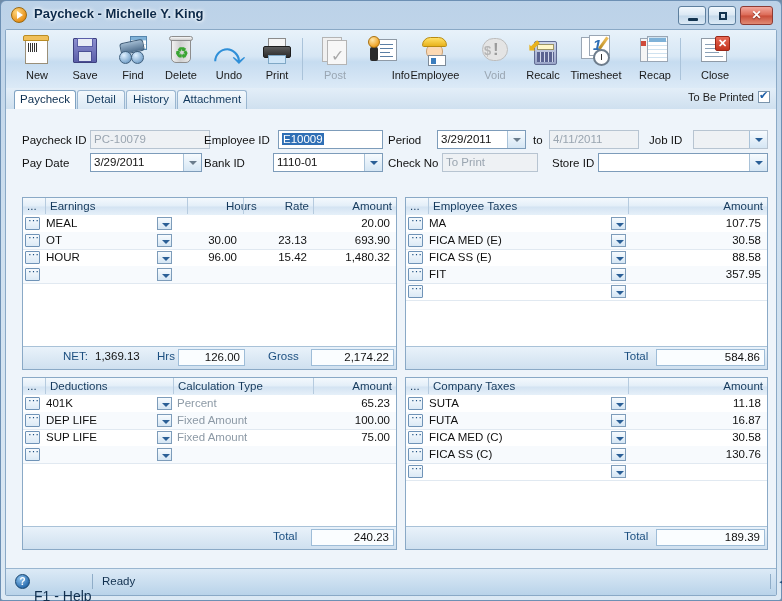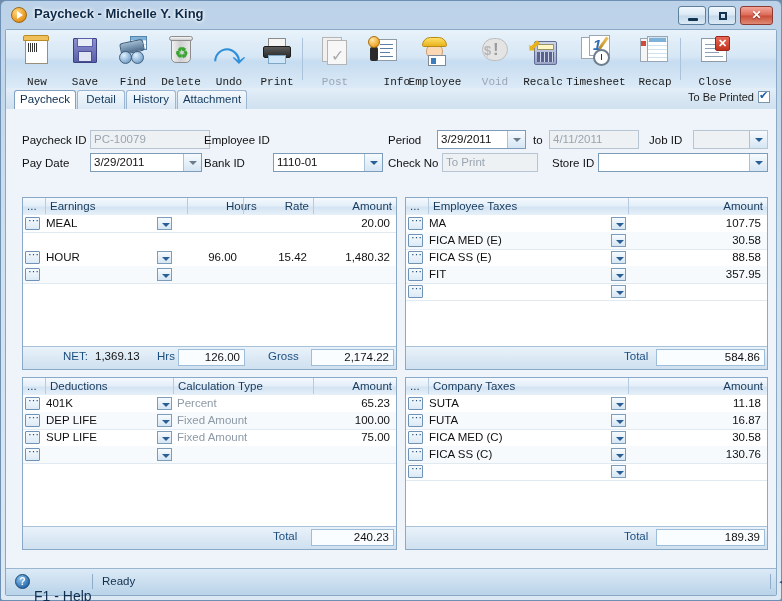--- a/index.html
+++ b/index.html
@@ -62,21 +62,21 @@
   
   #toolbar{
     position:absolute;left:0;top:0;right:0;height:58px;
     background:linear-gradient(to bottom,#e8f2fa 0%,#d7e7f5 45%,#c6dcf0 55%,#dceaf7 100%);
     border-bottom:1px solid #a9c4dc;
   }
   .tb{
     position:absolute;top:2px;width:54px;height:54px;text-align:center;cursor:default;
   }
   .tb .ic{position:relative;width:32px;height:32px;margin:3px auto 0;}
-  .tb .lb{font-size:11px;color:#1a1a1a;margin-top:9px;display:block;font-family:Liberation Mono, monospace;}
+  .tb .lb{font-size:11px;color:#1a1a1a;margin-top:2px;display:block;}
   .tb.dis .lb{color:#9aa6b2;}
   .tb-sep{position:absolute;top:8px;width:1px;height:42px;background:#aac3da;}
   
   .doc{position:absolute;left:4px;top:2px;width:23px;height:27px;background:#fff;border:1px solid #9a8f78;box-sizing:border-box;}
   .ic-new .folder{position:absolute;left:2px;top:0px;width:26px;height:6px;background:#f0c05a;border:1px solid #b98c25;border-radius:2px 2px 0 0;box-sizing:border-box;}
   .ic-new .barcode{position:absolute;left:7px;top:8px;width:10px;height:9px;background:
      repeating-linear-gradient(to right,#333 0 1px,#fff 1px 2px);}
   .ic-save .fd{position:absolute;left:4px;top:3px;width:24px;height:25px;background:linear-gradient(to bottom,#8c8fd0,#5a5ea8);border:1px solid #3e4180;box-sizing:border-box;border-radius:1px;}
   .ic-save .sh{position:absolute;left:8px;top:3px;width:16px;height:9px;background:#e8ecf6;border:1px solid #5a5ea8;box-sizing:border-box;}
   .ic-save .lb2{position:absolute;left:9px;top:16px;width:14px;height:11px;background:#dfe5f2;border:1px solid #4b4f94;box-sizing:border-box;}
@@ -409,20 +409,21 @@
         <span>To Be Printed</span><span class="cb"></span>
       </div>
     </div>
 
     <div id="formarea">
 
       <div class="lbl" style="left:16px;top:25px;">Paycheck ID</div>
       <div class="fld ro" style="left:84px;top:21px;width:120px;">PC-10079</div>
 
       <div class="lbl" style="left:198px;top:25px;">Employee ID</div>
+      <div class="fld sel" style="left:272px;top:21px;width:105px;"><span class="selspan">E10009</span></div>
 
       <div class="lbl" style="left:382px;top:25px;">Period</div>
       <div class="combo date" style="left:431px;top:21px;width:89px;">
         <span class="val">3/29/2011</span>
         <span class="arw"></span>
       </div>
       <div class="lbl" style="left:527px;top:25px;">to</div>
       <div class="fld ro" style="left:543px;top:21px;width:90px;">4/11/2011</div>
 
       <div class="lbl" style="left:643px;top:25px;">Job ID</div>
@@ -461,20 +462,28 @@
         </div>
         <div class="growrap">
           <div class="grow" style="top:0px;">
             <span class="dotbtn"></span>
             <span class="cell" style="left:19px;width:115px;">MEAL</span>
             <span class="cbarw" style="left:134px;"></span>
             <span class="cell r" style="left:150px;width:68px;"></span>
             <span class="cell r" style="left:220px;width:68px;"></span>
             <span class="cell r" style="left:290px;width:81px;">20.00</span>
           </div>
+          <div class="grow alt" style="top:17px;">
+            <span class="dotbtn"></span>
+            <span class="cell" style="left:19px;width:115px;">OT</span>
+            <span class="cbarw" style="left:134px;"></span>
+            <span class="cell r" style="left:150px;width:68px;">30.00</span>
+            <span class="cell r" style="left:220px;width:68px;">23.13</span>
+            <span class="cell r" style="left:290px;width:81px;">693.90</span>
+          </div>
           <div class="grow" style="top:34px;">
             <span class="dotbtn"></span>
             <span class="cell" style="left:19px;width:115px;">HOUR</span>
             <span class="cbarw" style="left:134px;"></span>
             <span class="cell r" style="left:150px;width:68px;">96.00</span>
             <span class="cell r" style="left:220px;width:68px;">15.42</span>
             <span class="cell r" style="left:290px;width:81px;">1,480.32</span>
           </div>
           <div class="grow alt" style="top:51px;">
             <span class="dotbtn"></span>

